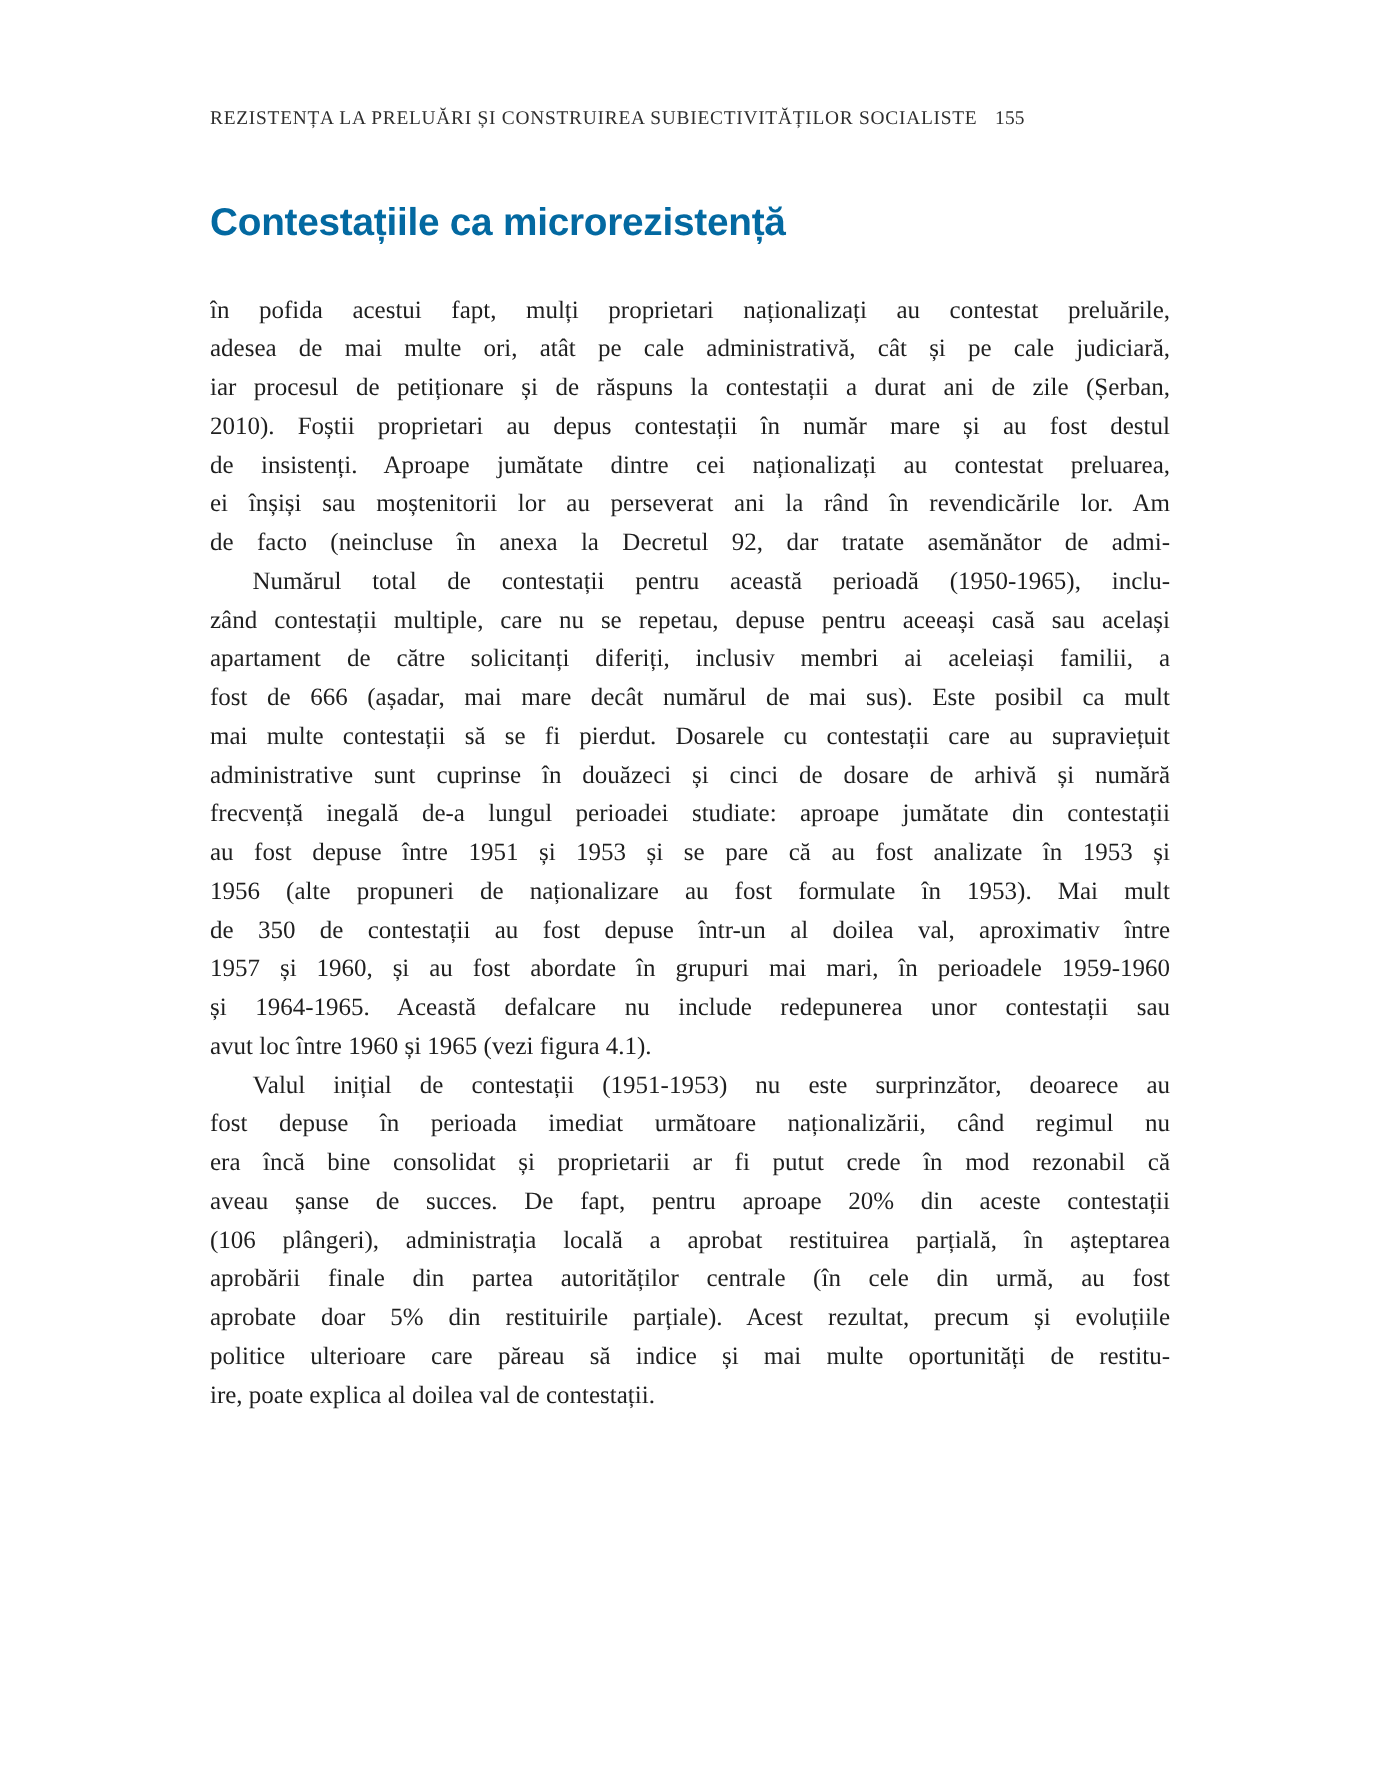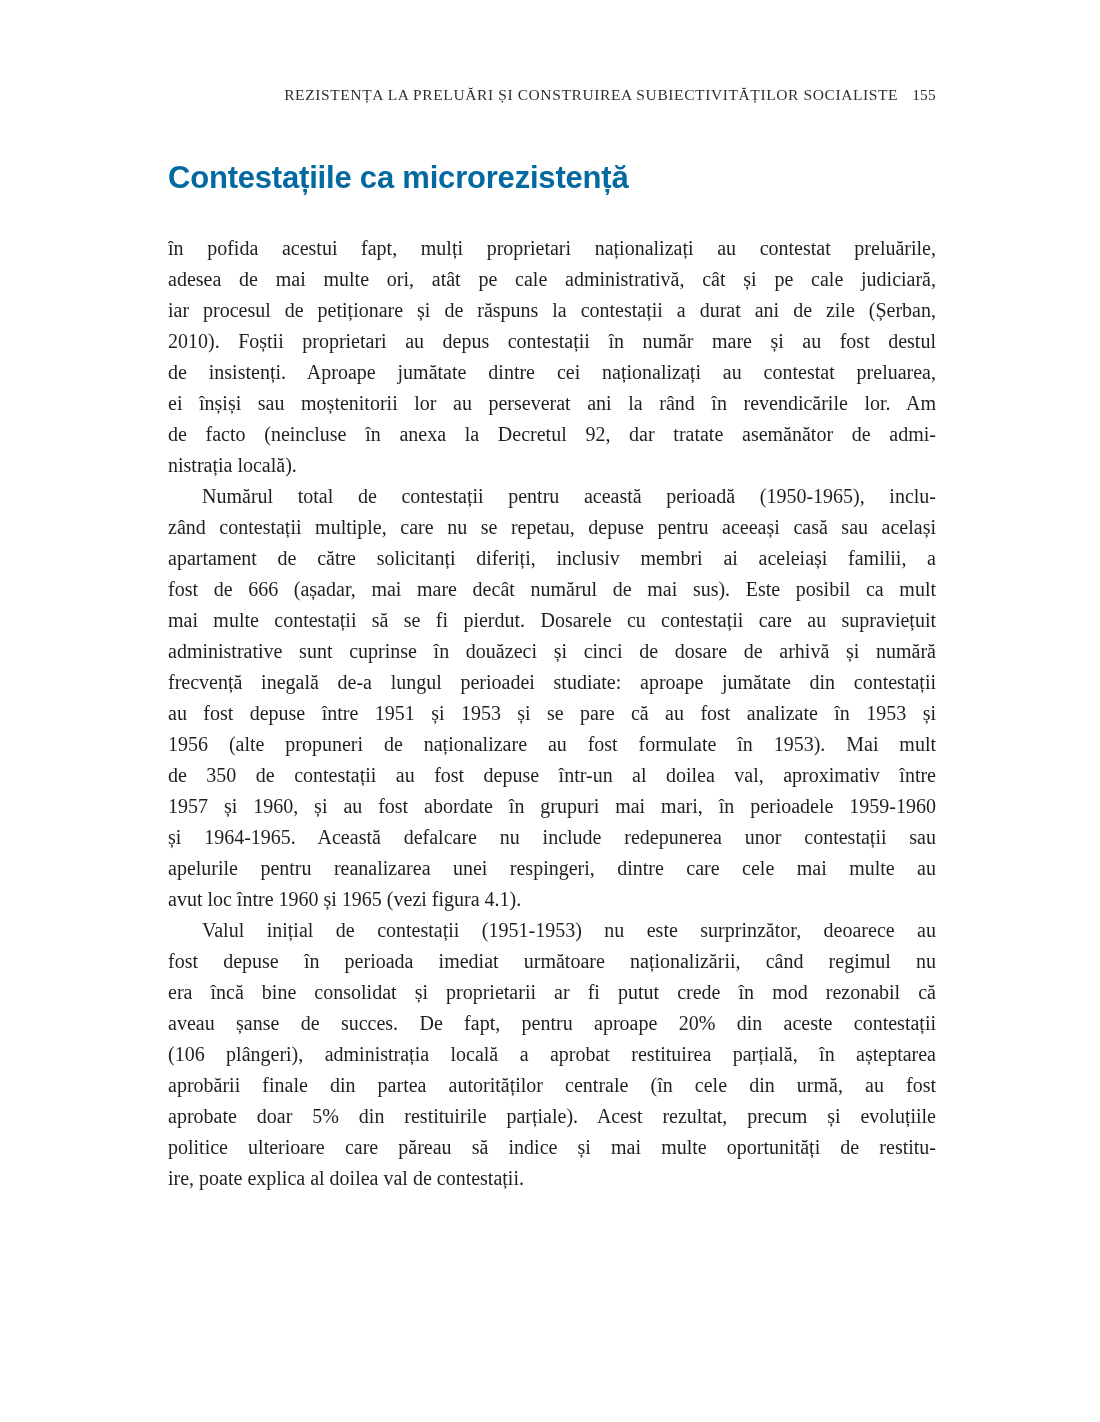--- a/index.html
+++ b/index.html
@@ -15,21 +15,21 @@
     background: var(--bg-color);
     color: var(--text-color);
     overflow: hidden;
     margin: 0 auto;
   }
   .header {
     position: absolute;
     top: 86px;
     left: 168px;
     width: 768px;
-    text-align: right;
+    text-align: left;
     font-family: "Liberation Serif", "DejaVu Serif", serif;
     font-size: 15.5px;
     letter-spacing: 0.6px;
     color: #2e2e2e;
     white-space: nowrap;
   }
   .header .pagenum {
     margin-left: 14px;
     letter-spacing: 0.2px;
   }
@@ -82,36 +82,34 @@
 
   <div class="body-text">
       <div class="para">
         <div class="line">în pofida acestui fapt, mulți proprietari naționalizați au contestat preluările,</div>
         <div class="line">adesea de mai multe ori, atât pe cale administrativă, cât și pe cale judiciară,</div>
         <div class="line">iar procesul de petiționare și de răspuns la contestații a durat ani de zile (Șerban,</div>
         <div class="line">2010). Foștii proprietari au depus contestații în număr mare și au fost destul</div>
         <div class="line">de insistenți. Aproape jumătate dintre cei naționalizați au contestat preluarea,</div>
         <div class="line">ei înșiși sau moștenitorii lor au perseverat ani la rând în revendicările lor. Am</div>
         <div class="line">de facto (neincluse în anexa la Decretul 92, dar tratate asemănător de admi-</div>
-        <div class="line last">nistrația locală).</div>
       </div>
       <div class="para">
         <div class="line indent">Numărul total de contestații pentru această perioadă (1950-1965), inclu-</div>
         <div class="line">zând contestații multiple, care nu se repetau, depuse pentru aceeași casă sau același</div>
         <div class="line">apartament de către solicitanți diferiți, inclusiv membri ai aceleiași familii, a</div>
         <div class="line">fost de 666 (așadar, mai mare decât numărul de mai sus). Este posibil ca mult</div>
         <div class="line">mai multe contestații să se fi pierdut. Dosarele cu contestații care au supraviețuit</div>
         <div class="line">administrative sunt cuprinse în douăzeci și cinci de dosare de arhivă și numără</div>
         <div class="line">frecvență inegală de-a lungul perioadei studiate: aproape jumătate din contestații</div>
         <div class="line">au fost depuse între 1951 și 1953 și se pare că au fost analizate în 1953 și</div>
         <div class="line">1956 (alte propuneri de naționalizare au fost formulate în 1953). Mai mult</div>
         <div class="line">de 350 de contestații au fost depuse într-un al doilea val, aproximativ între</div>
         <div class="line">1957 și 1960, și au fost abordate în grupuri mai mari, în perioadele 1959-1960</div>
         <div class="line">și 1964-1965. Această defalcare nu include redepunerea unor contestații sau</div>
-        <div class="line">apelurile pentru reanalizarea unei respingeri, dintre care cele mai multe au</div>
         <div class="line last">avut loc între 1960 și 1965 (vezi figura 4.1).</div>
       </div>
       <div class="para">
         <div class="line indent">Valul inițial de contestații (1951-1953) nu este surprinzător, deoarece au</div>
         <div class="line">fost depuse în perioada imediat următoare naționalizării, când regimul nu</div>
         <div class="line">era încă bine consolidat și proprietarii ar fi putut crede în mod rezonabil că</div>
         <div class="line">aveau șanse de succes. De fapt, pentru aproape 20% din aceste contestații</div>
         <div class="line">(106 plângeri), administrația locală a aprobat restituirea parțială, în așteptarea</div>
         <div class="line">aprobării finale din partea autorităților centrale (în cele din urmă, au fost</div>
         <div class="line">aprobate doar 5% din restituirile parțiale). Acest rezultat, precum și evoluțiile</div>

